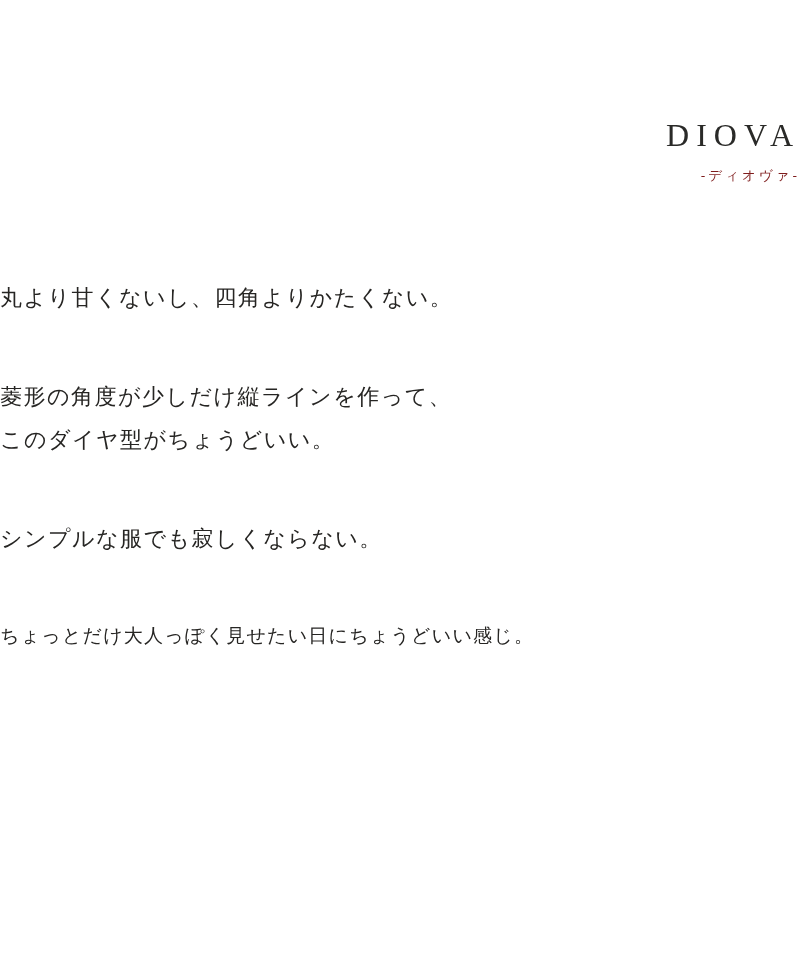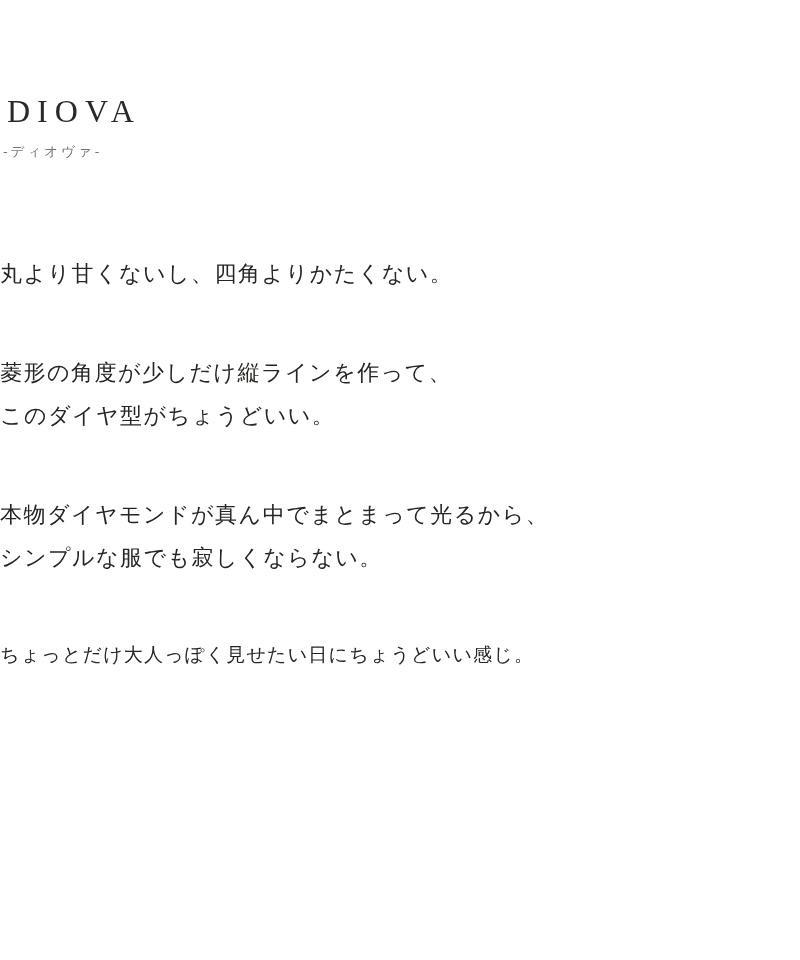--- a/index.html
+++ b/index.html
@@ -19,39 +19,39 @@
     width: 800px;
     height: 960px;
     box-sizing: border-box;
     display: flex;
     flex-direction: column;
     align-items: center;
   }
 
   
   .brand {
-    margin-top: 94px;
-    text-align: left;
+    margin-top: 118px;
+    text-align: right;
     width: 100%;
   }
   .brand-name {
     font-family: "Liberation Serif", "DejaVu Serif", serif;
     font-size: 32px;
     letter-spacing: 7px;
     color: #2a2a28;
     line-height: 1.1;
     text-indent: 7px;
     font-weight: 400;
   }
   .brand-reading {
     margin-top: 14px;
     font-family: "DejaVu Serif", "Liberation Serif", serif;
     font-size: 13.5px;
     letter-spacing: 3px;
-    color: #737373;
+    color: #7f1d1d;
     text-indent: 3px;
   }
 
   
   .copy {
     margin-top: 92px;
     width: 100%;
     text-align: left;
     font-family: "DejaVu Serif", "Liberation Serif", serif;
     color: #262523;
@@ -88,21 +88,20 @@
     <div class="stanza">
       <div class="line">丸より甘くないし、四角よりかたくない。</div>
     </div>
 
     <div class="stanza">
       <div class="line">菱形の角度が少しだけ縦ラインを作って、</div>
       <div class="line">このダイヤ型がちょうどいい。</div>
     </div>
 
     <div class="stanza">
-      <div class="line">本物ダイヤモンドが真ん中でまとまって光るから、</div>
       <div class="line">シンプルな服でも寂しくならない。</div>
     </div>
 
     <div class="stanza stanza-final">
       <div class="line">ちょっとだけ大人っぽく見せたい日にちょうどいい感じ。</div>
     </div>
 
   </div>
 </div>
 

